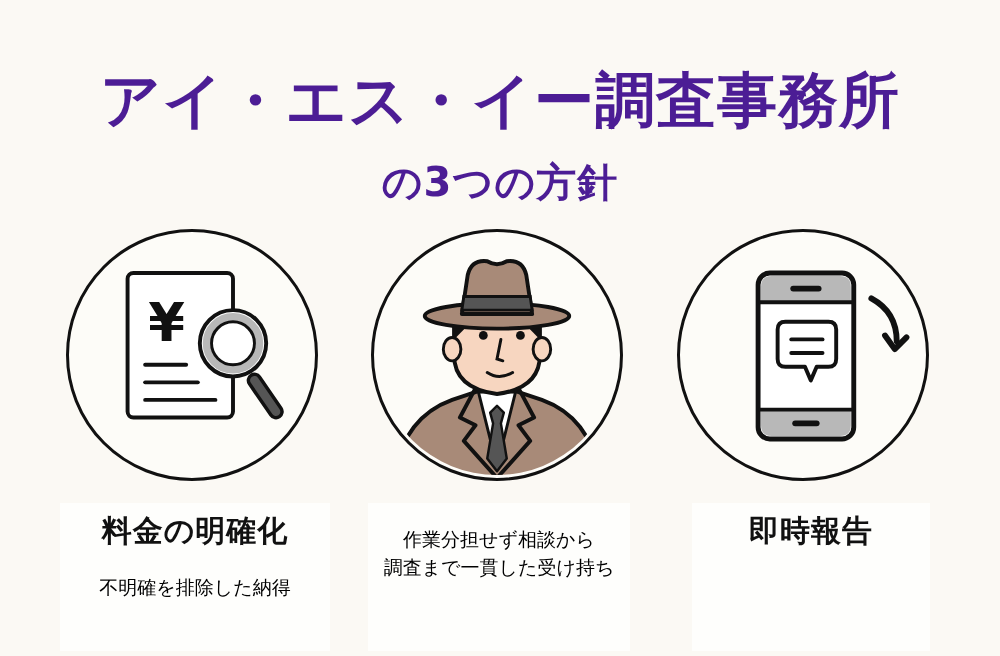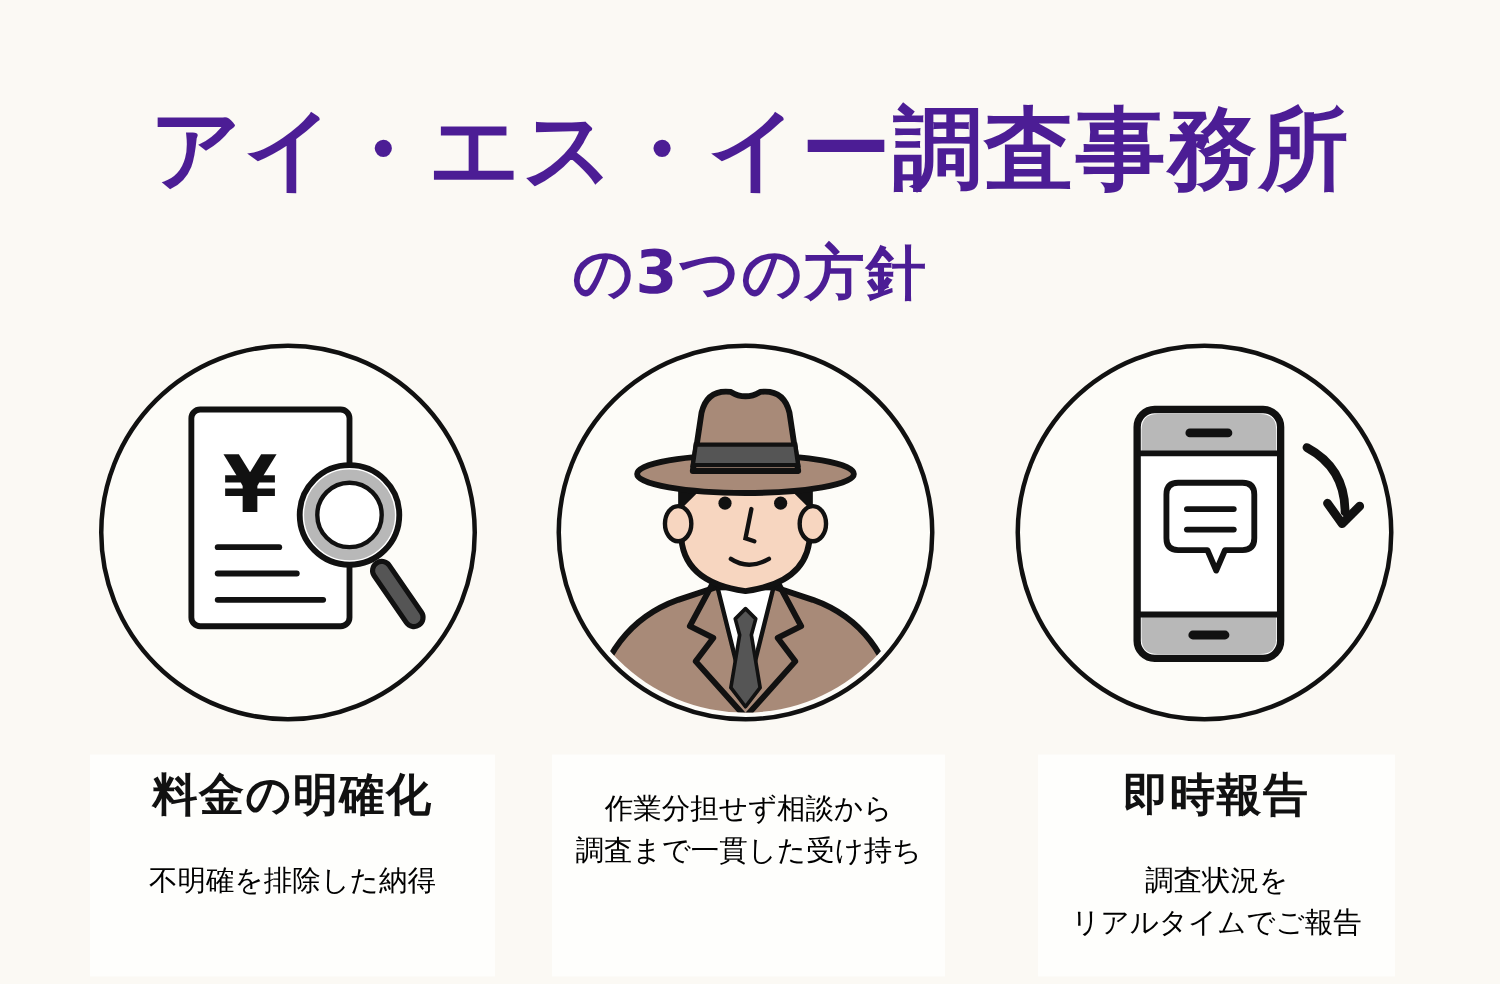--- a/index.html
+++ b/index.html
@@ -114,17 +114,13 @@
 
 <div class="card" style="left:368px; width:262px;">
   <div class="card-desc">
     <div>作業分担せず相談から</div>
     <div>調査まで一貫した受け持ち</div>
   </div>
 </div>
 
 <div class="card" style="left:692px; width:238px;">
   <div class="card-title">即時報告</div>
-  <div class="card-desc">
-    <div>調査状況を</div>
-    <div>リアルタイムでご報告</div>
-  </div>
 </div>
 
 </body></html>

